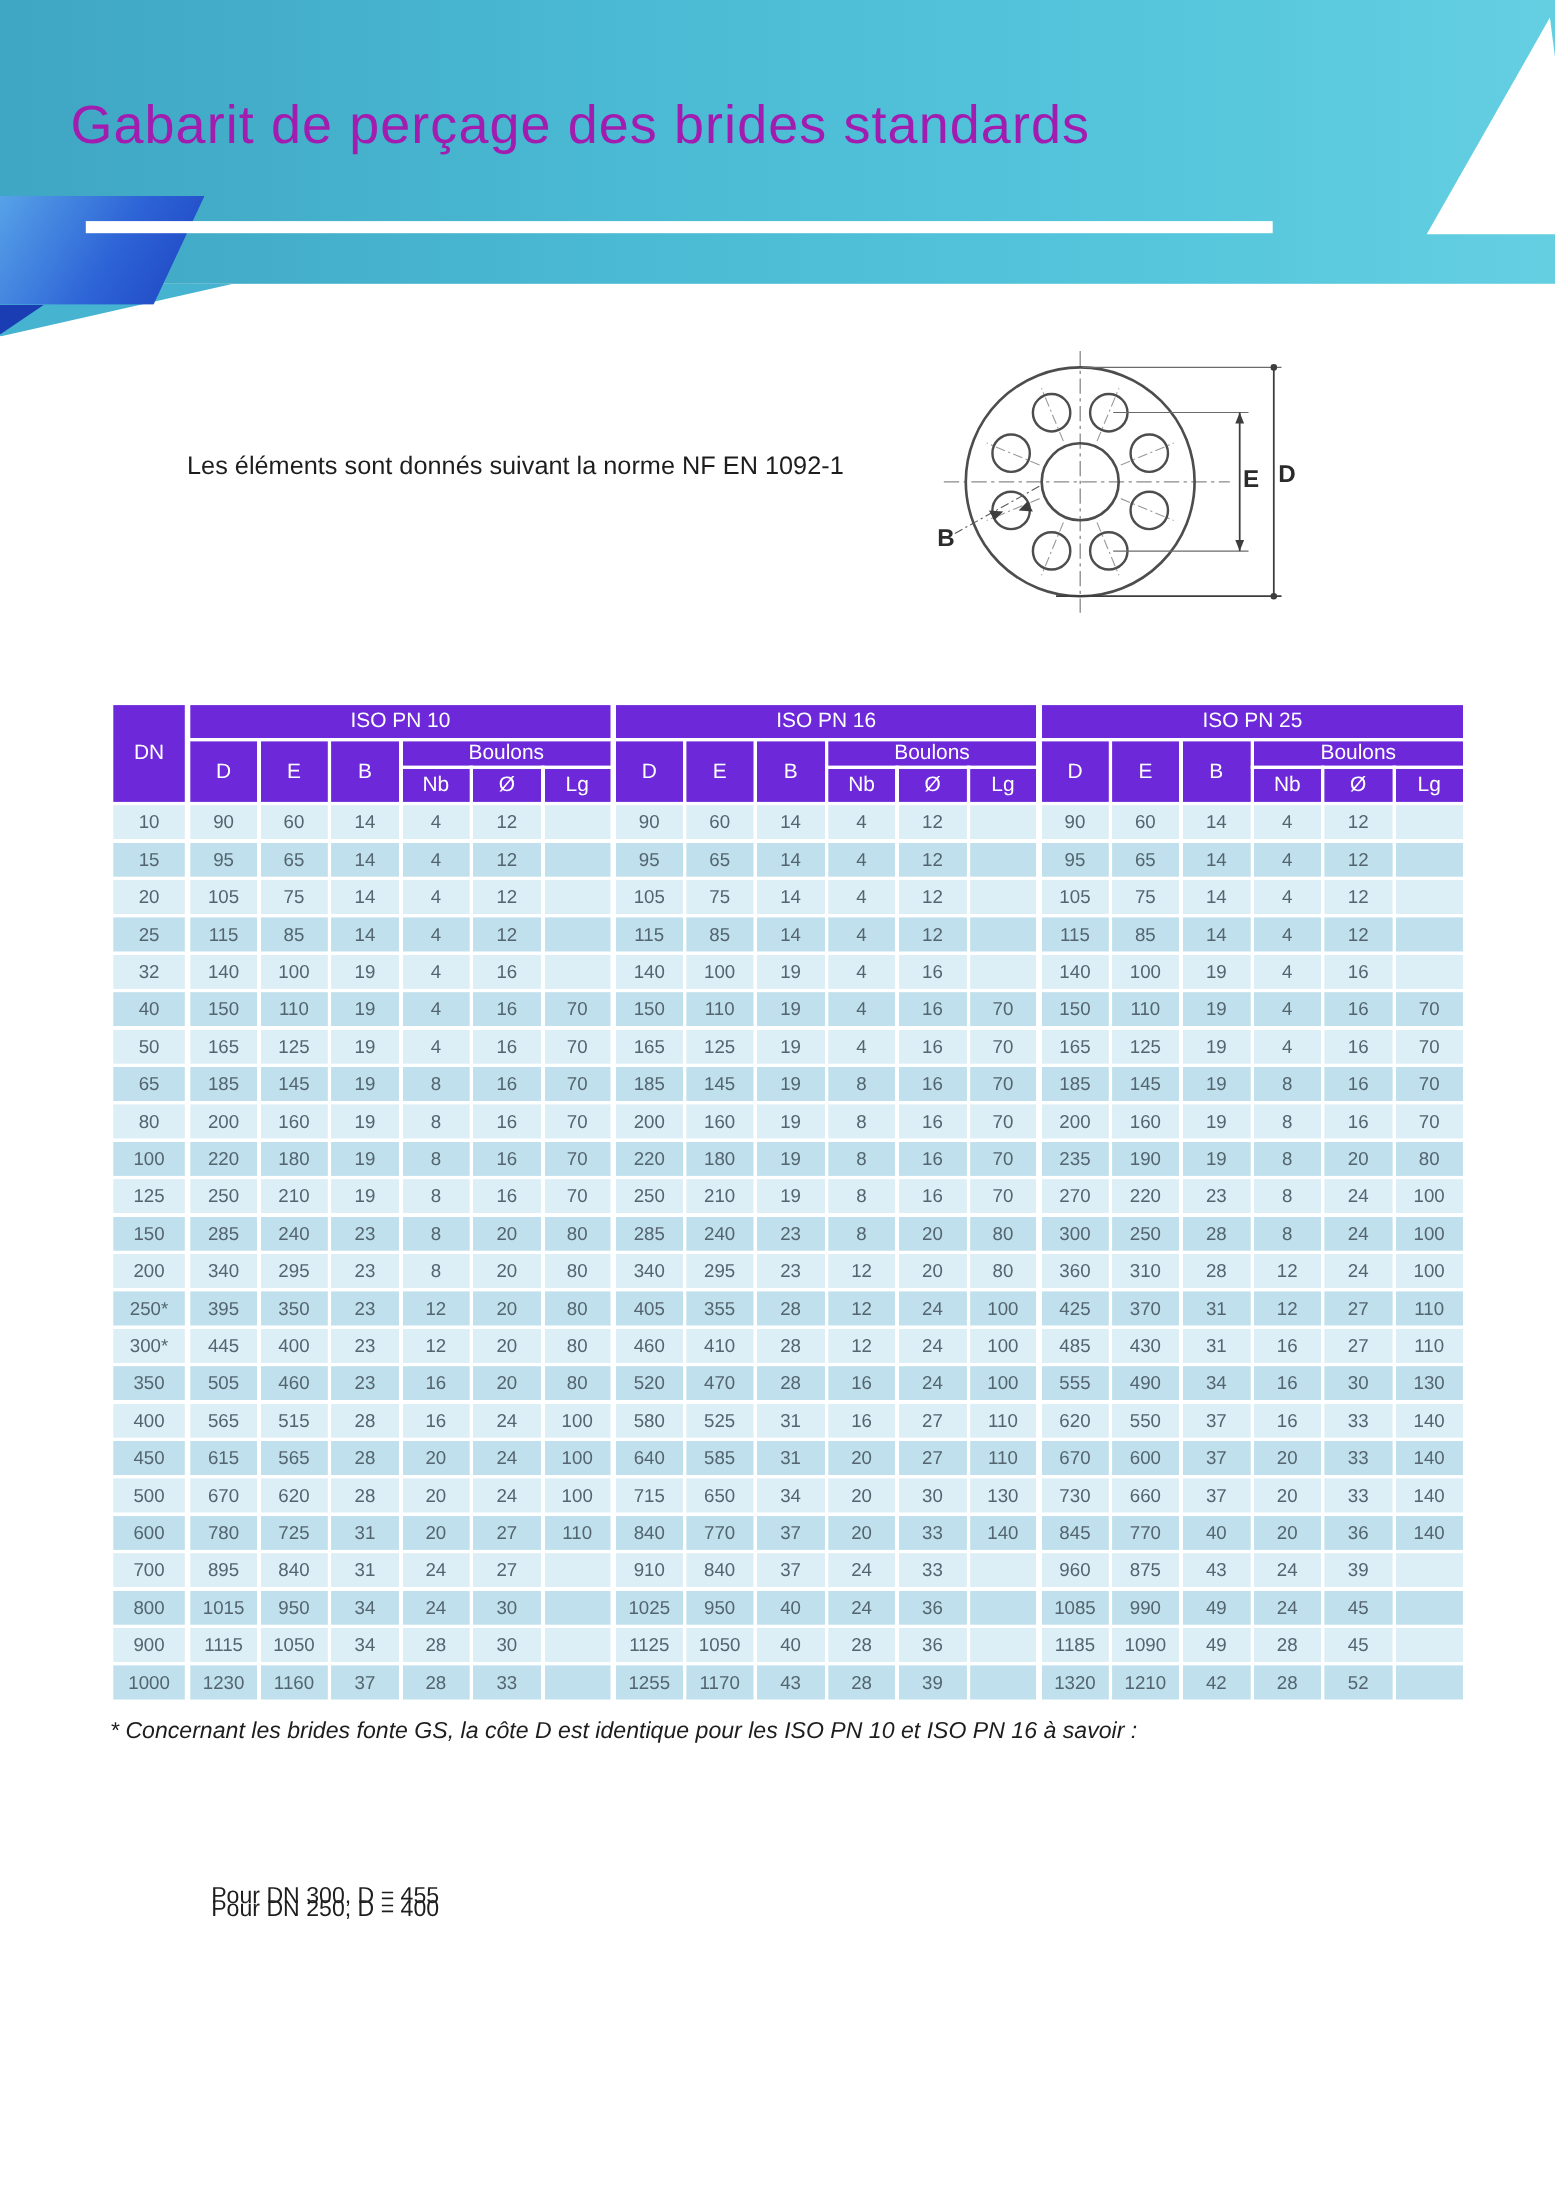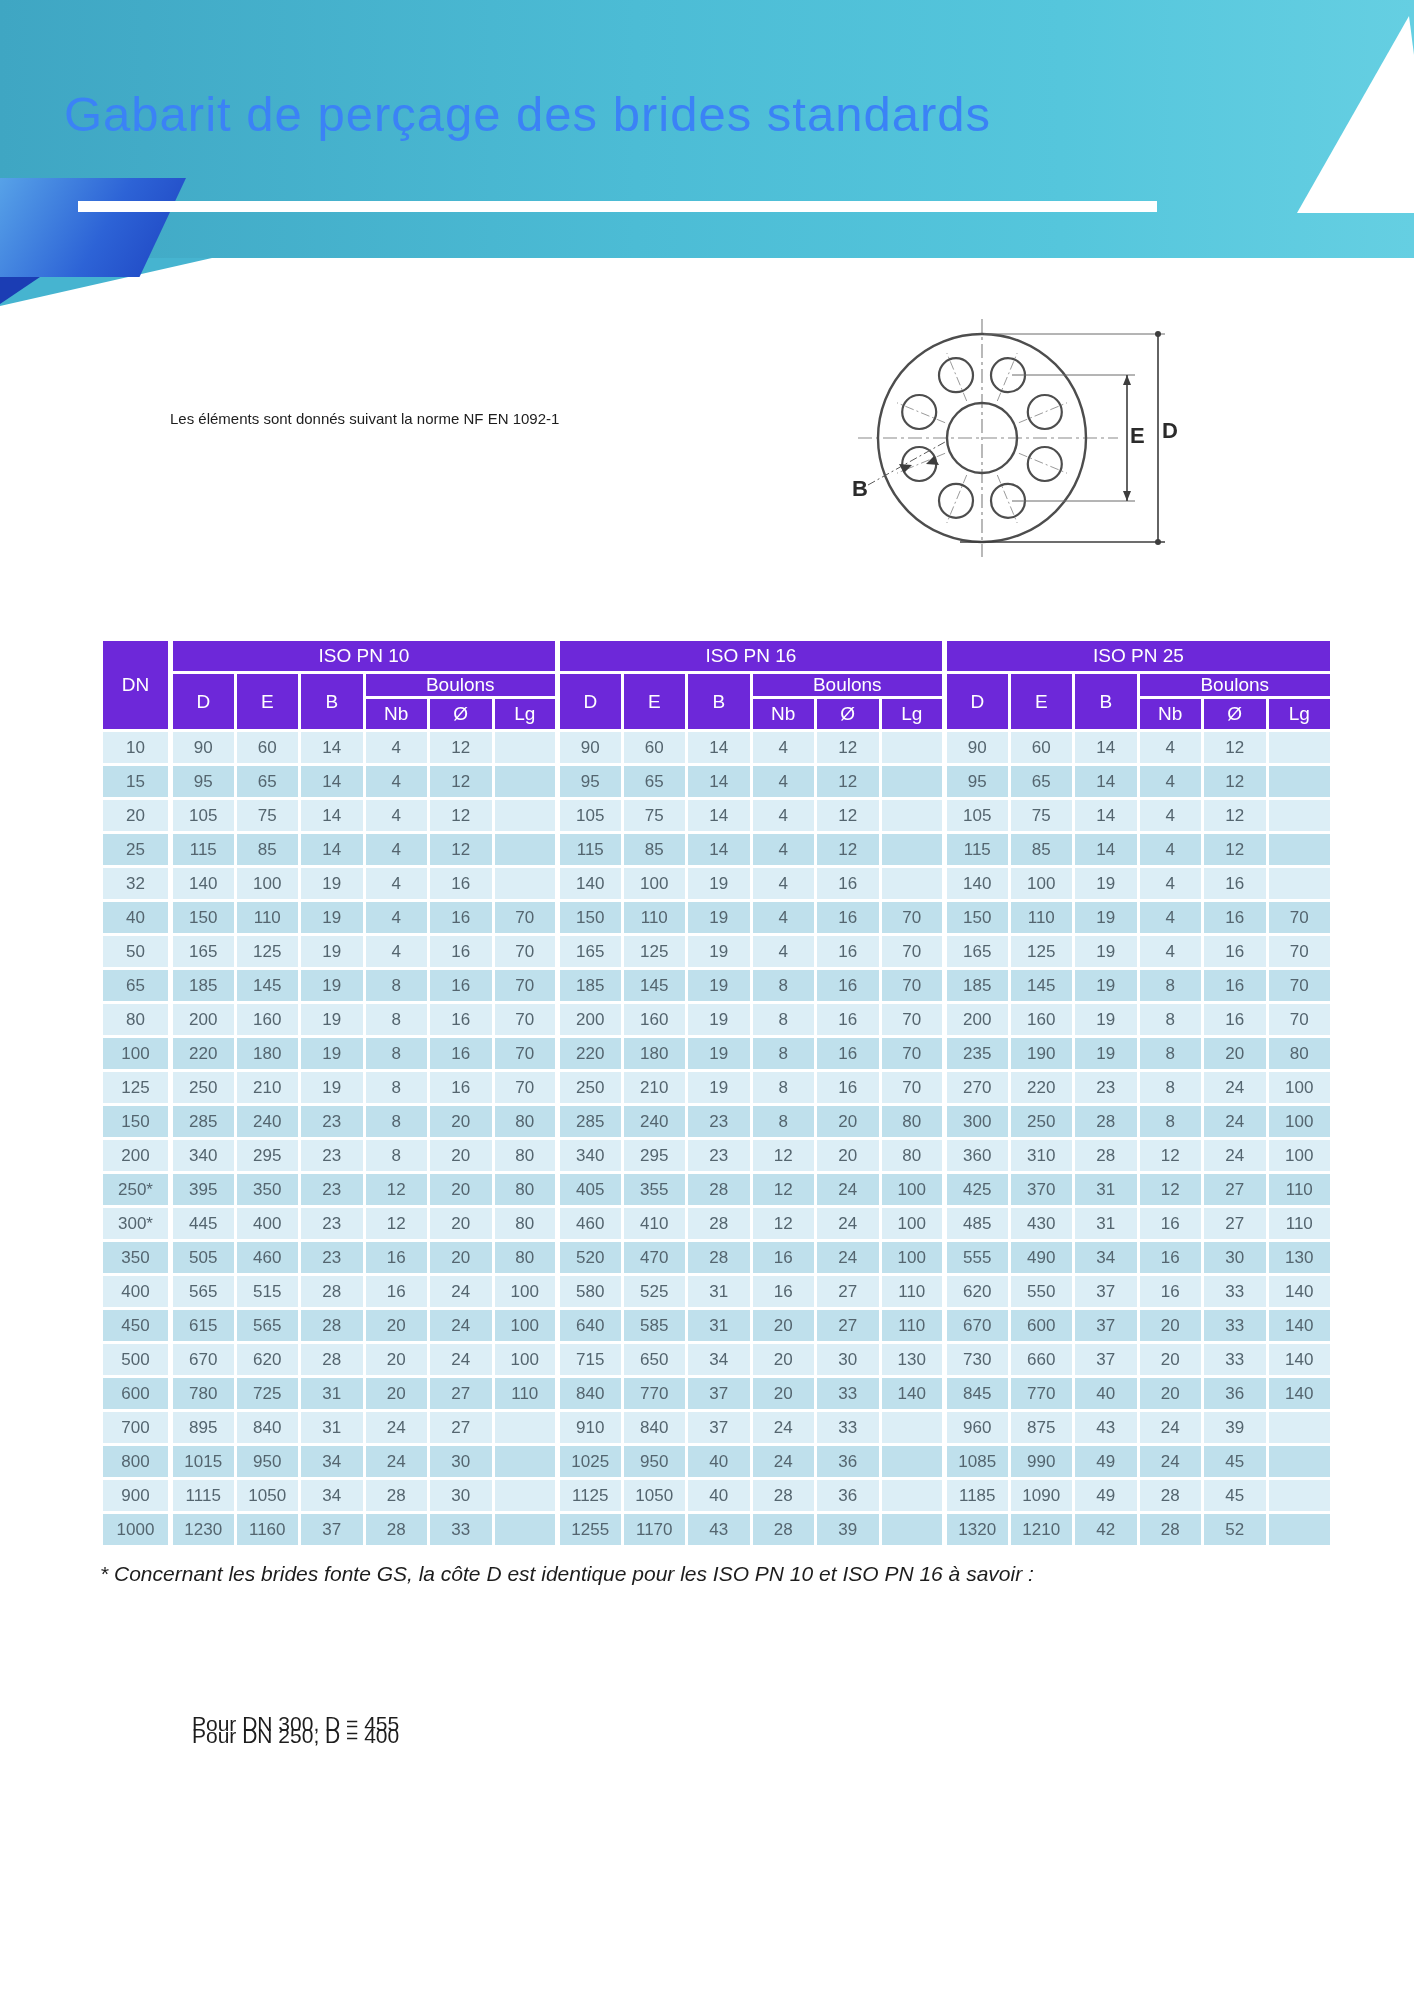--- a/index.html
+++ b/index.html
@@ -12,24 +12,24 @@
     background:linear-gradient(90deg,#3fa6c3 0%,#4cbcd5 45%,#55c6dc 75%,#65cfe2 100%);}
   .band-tail{position:absolute;left:0;top:258px;width:212px;height:48px;
     background:#46b4d0;clip-path:polygon(0 0,100% 0,0 100%);}
   .blue-shape{position:absolute;left:0;top:178px;width:186px;height:99px;
     background:linear-gradient(120deg,#57a2e8 0%,#2d63d6 55%,#1d42c0 100%);
     clip-path:polygon(0 0,100% 0,75% 100%,0 100%);}
   .navy-sliver{position:absolute;left:0;top:277px;width:40px;height:27px;
     background:#1b3db4;clip-path:polygon(0 0,100% 0,0 100%);}
   .band-notch{position:absolute;left:0;top:0;width:1414px;height:258px;pointer-events:none;}
   .page-title{position:absolute;left:64px;top:86px;margin:0;
-    font-size:49px;font-weight:normal;letter-spacing:1px;color:#3b82f6;white-space:nowrap;}
+    font-size:49px;font-weight:normal;letter-spacing:1px;color:#a21caf;white-space:nowrap;}
   .title-rule{position:absolute;left:78px;top:201px;width:1079px;height:11px;background:#ffffff;}
   
-  .norm-note{position:absolute;left:170px;top:410px;font-size:15px;color:#1d1d1d;white-space:nowrap;}
+  .norm-note{position:absolute;left:170px;top:410px;font-size:23px;color:#1d1d1d;white-space:nowrap;}
   
   .diagram{position:absolute;left:850px;top:315px;}
   
   .tbl-wrap{position:absolute;left:100px;top:638px;}
   table.flange{border-collapse:collapse;table-layout:fixed;width:1233px;}
   table.flange th,table.flange td{
     border:3px solid #ffffff;text-align:center;vertical-align:middle;padding:0;overflow:hidden;}
   table.flange th{background:#6d28d9;color:#ffffff;font-weight:normal;font-size:19px;}
   table.flange tr.h1 th{height:30px;}
   table.flange tr.h3 th{height:30px;}

